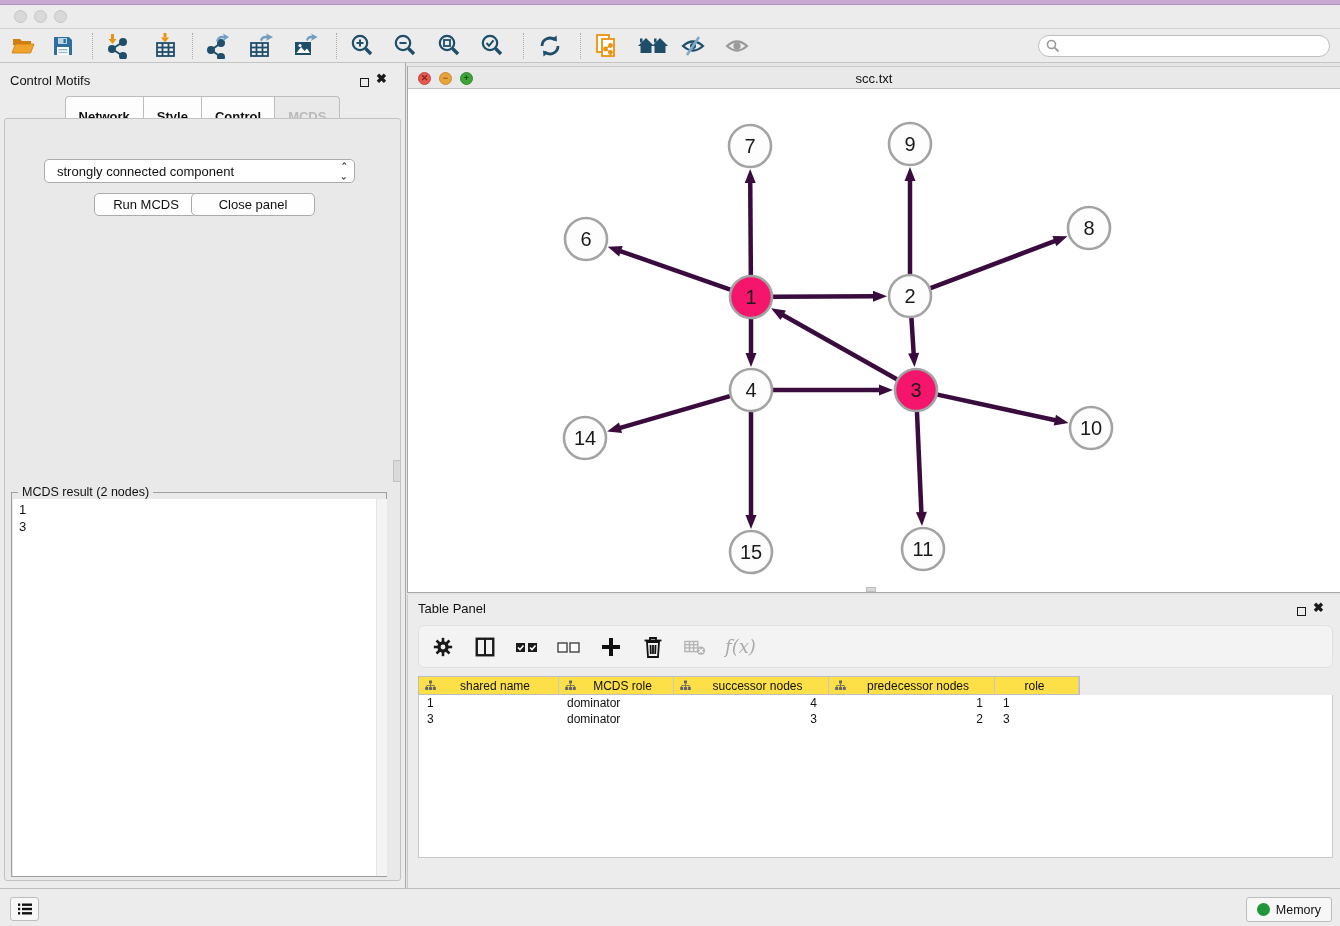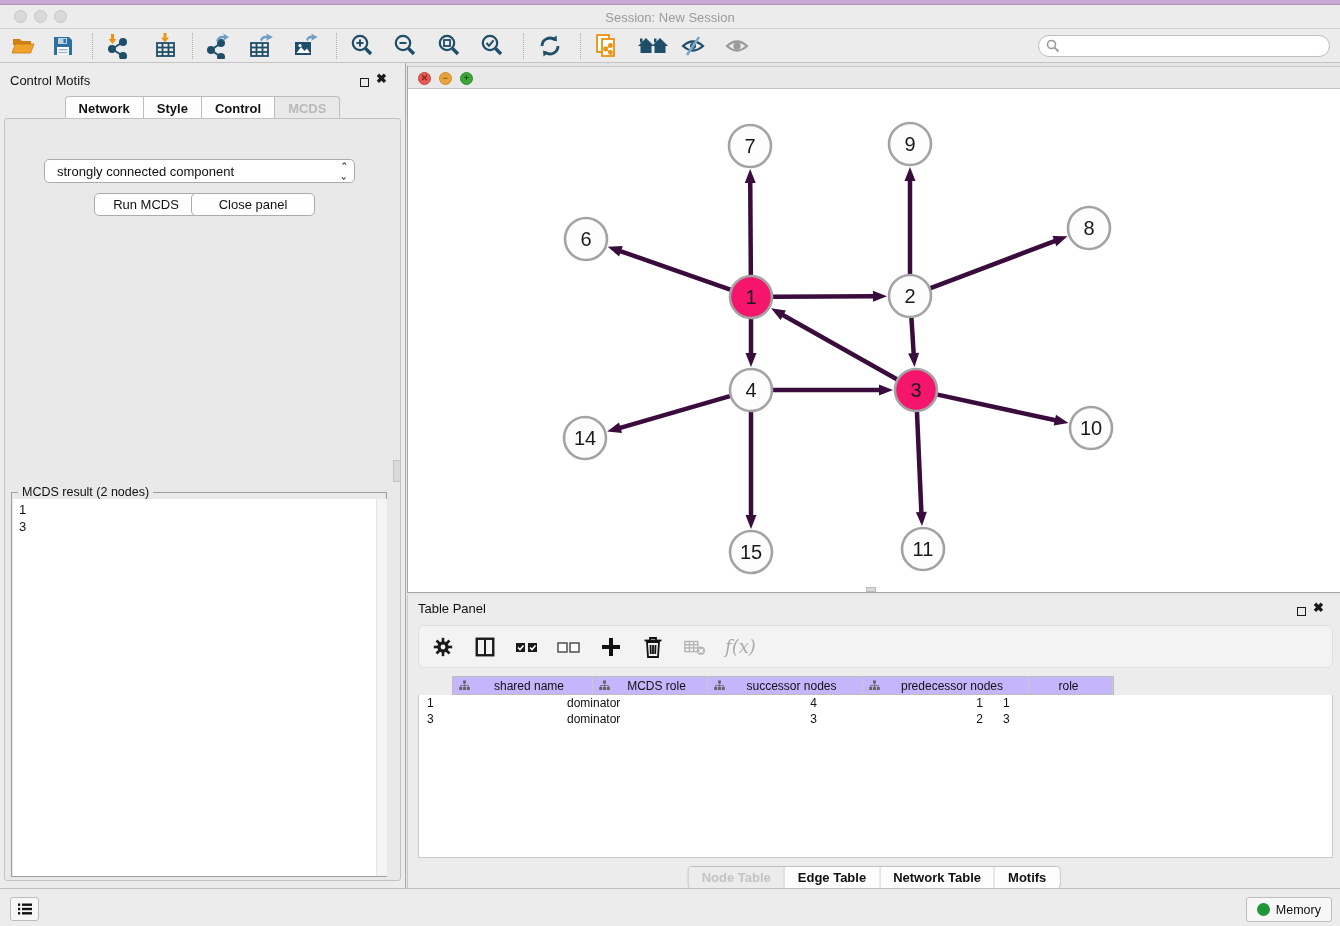--- a/index.html
+++ b/index.html
@@ -19,21 +19,21 @@
   .tb-sep { top:4px; width:1px; height:26px; border-left:1px dotted #ACACAC; }
   .searchbox { right:10px; top:6px; width:292px; height:22px; background:#FFF; border:1px solid #BFBFBF; border-radius:11px; display:flex; align-items:center; padding-left:6px; }
   .searchbox input { border:none; outline:none; background:transparent; font-size:12px; width:250px; font-family:"Liberation Sans",sans-serif; }
 
   
   .control-panel { left:0; top:63px; width:406px; height:825px; background:#ECECEC; border-right:1px solid #A9A9A9; }
   .panel-title { font-size:13px; color:#111; }
   .float-ic { width:9px; height:9px; border:1.5px solid #1a1a1a; display:inline-block; }
   .close-ic { font-size:13px; font-weight:bold; color:#1a1a1a; line-height:11px; }
   .cp-tabs { top:33px; left:0; width:100%; display:flex; justify-content:center; }
-  .cp-tab { font-size:13px; font-weight:bold; padding:4px 13px; background:#FDFDFD; border:1px solid #BDBDBD; border-right:none; color:#111; }
+  .cp-tab { font-size:13px; font-weight:bold; padding:12px 13px; background:#FDFDFD; border:1px solid #BDBDBD; border-right:none; color:#111; }
   .cp-tab:first-child { border-top-left-radius:4px; }
   .cp-tab:last-child { border-right:1px solid #BDBDBD; border-top-right-radius:4px; }
   .cp-tab.active { background:#E9E9E9; color:#B9B9B9; border-bottom-color:#E9E9E9; }
   .cp-body { left:4px; top:55px; width:397px; height:763px; background:#E9E9E9; border:1px solid #C2C2C2; border-radius:3px; }
   .opt-label { top:17px; width:100%; text-align:center; font-size:13px; color:#111; }
   .dropdown { left:39px; top:40px; width:311px; height:24px; background:#FFF; border:1px solid #ABABAB; border-radius:5px; display:flex; align-items:center; font-size:13px; padding-left:12px; color:#111; }
   .stepper { position:absolute; right:6px; top:2px; display:flex; flex-direction:column; align-items:center; line-height:9px; font-size:9px; color:#444; font-weight:bold; }
   .btn { height:23px; background:#FEFEFE; border:1px solid #ABABAB; border-radius:5px; font-size:13px; color:#111; display:flex; align-items:center; justify-content:center; }
   .fieldset { left:6px; top:373px; width:376px; height:385px; border:1px solid #9E9E9E; }
   .legend { position:absolute; top:-8px; left:6px; background:#E9E9E9; padding:0 4px; font-size:12.5px; color:#111; }
@@ -51,21 +51,21 @@
   .net-title { width:100%; text-align:center; top:4px; font-size:13px; color:#111; }
   .net-canvas { left:0; top:23px; width:933px; height:504px; }
   .resize-dimple { left:458px; top:521px; width:10px; height:5px; background:#D8D8D8; border:1px solid #BDBDBD; }
   .splitter-handle { left:393px; top:460px; width:8px; height:22px; background:#DADADA; border:1px solid #C2C2C2; }
 
   
   .table-panel { left:407px; top:595px; width:933px; height:293px; background:#ECECEC; border-left:1px solid #C9C9C9; }
   .tp-toolbar { left:10px; top:30px; width:915px; height:43px; background:#F3F3F3; border:1px solid #E0E0E0; border-radius:6px; display:flex; align-items:center; padding-left:12px; gap:18px; }
   .tp-ic { width:24px; height:24px; display:flex; align-items:center; justify-content:center; }
   .fx { font-family:"DejaVu Serif", serif; font-style:italic; font-size:18px; color:#AAAAAA; }
-  .tbl-head { left:10px; top:81px; height:19px; display:flex; background:#c4b5fd; border:1px solid #BDBDBD;margin-left:34px; }
+  .tbl-head { left:10px; top:81px; height:19px; display:flex; background:#fde047; border:1px solid #BDBDBD; }
   .th { display:flex; align-items:center; font-size:12px; color:#111; border-right:1px solid #C9C9C9; padding-left:6px; gap:6px; }
   .th span.lbl { flex:1; text-align:center; padding-right:10px; }
   .tbl-body { left:10px; top:100px; width:915px; height:163px; background:#FFF; border:1px solid #C9C9C9; border-top:none; }
   .tr { display:flex; height:16px; }
   .td { font-size:12px; color:#111; line-height:16px; padding:0 12px 0 8px; }
   .td.num { text-align:right; }
   .tp-tabs { top:271px; left:50%; transform:translateX(-50%); display:flex; border:1px solid #BFBFBF; border-radius:4px; overflow:hidden; background:#FFF; }
   .tp-tab { font-size:13px; font-weight:bold; color:#111; background:#FDFDFD; padding:3px 13px; border-right:1px solid #C6C6C6; }
   .tp-tab:last-child { border-right:none; }
   .tp-tab.active { background:#ECECEC; color:#C3C3C3; }
@@ -77,21 +77,20 @@
   .mem-dot { width:13px; height:13px; border-radius:50%; background:#1E9639; }
 </style>
 </head>
 <body>
 
 <div class="abs desktop-strip"></div>
 <div class="abs titlebar">
   <div class="abs traffic gray" style="left:14px"></div>
   <div class="abs traffic gray" style="left:34px"></div>
   <div class="abs traffic gray" style="left:54px"></div>
-  <div class="abs win-title">Session: New Session</div>
 </div>
 
 <div class="abs toolbar">
   <div class="abs tbi" style="left:10px">
     <svg width="24" height="24" viewBox="0 0 24 24">
         <path d="M2 5h7l2 2h9v4H2z" fill="#D07F12"></path>
         <path d="M1 19l3.4-9H23l-3.4 9z" fill="#F0A32A" stroke="#C97B10" stroke-width="0.8"></path>
       </svg>
   </div>
   <div class="abs tbi" style="left:50px">
@@ -285,20 +284,21 @@
     </div>
   </div>
 </div>
 <div class="abs splitter-handle"></div>
 
 <div class="abs net-window">
   <div class="abs net-titlebar">
     <div class="abs tl red" style="left:10px">✕</div>
     <div class="abs tl yellow" style="left:31px">−</div>
     <div class="abs tl green" style="left:52px">+</div>
+    <div class="abs net-title">scc.txt</div>
   </div>
   <svg class="abs net-canvas" id="graph-svg" viewBox="0 0 933 504">
       <g>
         <line x1="342.85430783059013" y1="186.00048241911261" x2="342.2251606254516" y2="90.99925444318959" stroke="#3A0C3E" stroke-width="4.5"></line>
         <polygon points="342.15231454074666,79.99949565274589 347.7449071346839,93.96276561641267 336.7451483442402,94.0356117011176" fill="#3A0C3E"></polygon>
       </g>
       <g>
         <line x1="322.2449403778676" y1="200.7042820722201" x2="210.07600123420465" y2="161.2752004338416" stroke="#3A0C3E" stroke-width="4.5"></line>
         <polygon points="199.69847142313844,157.6273414699517 214.73016611916768,157.08130615482395 211.08230715527776,167.45883596589016" fill="#3A0C3E"></polygon>
       </g>
@@ -549,26 +549,20 @@
         <div class="td" style="width: 84px;">1</div>
       </div>
       <div class="tr">
         <div class="td" style="width: 140px;">3</div>
         <div class="td" style="width: 115px;">dominator</div>
         <div class="td num" style="width: 155px;">3</div>
         <div class="td num" style="width: 166px;">2</div>
         <div class="td" style="width: 84px;">3</div>
       </div>
     </div>
-  <div class="abs tp-tabs" id="tp-tabs">
-      <div class="tp-tab active">Node Table</div>
-      <div class="tp-tab">Edge Table</div>
-      <div class="tp-tab">Network Table</div>
-      <div class="tp-tab">Motifs</div>
-    </div>
 </div>
 
 <div class="abs statusbar">
   <div class="abs status-btn">
     <svg width="18" height="18" viewBox="0 0 18 18">
         <g fill="#111">
           <rect x="2" y="3.5" width="2.2" height="2.4"></rect>
           <rect x="6" y="3.5" width="10" height="2.4"></rect>
           <rect x="2" y="7.8" width="2.2" height="2.4"></rect>
           <rect x="6" y="7.8" width="10" height="2.4"></rect>

